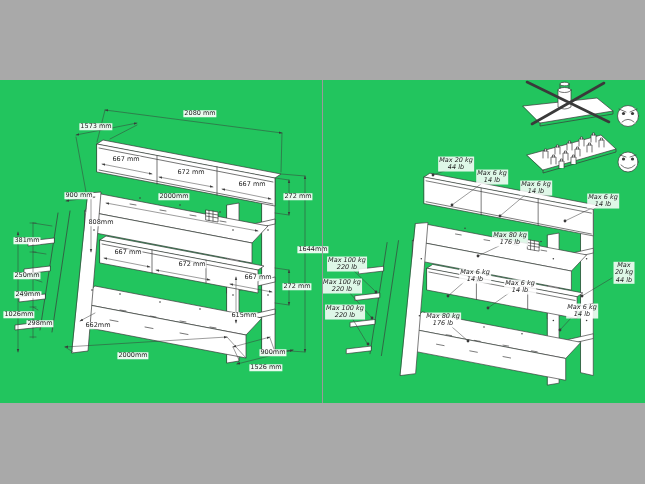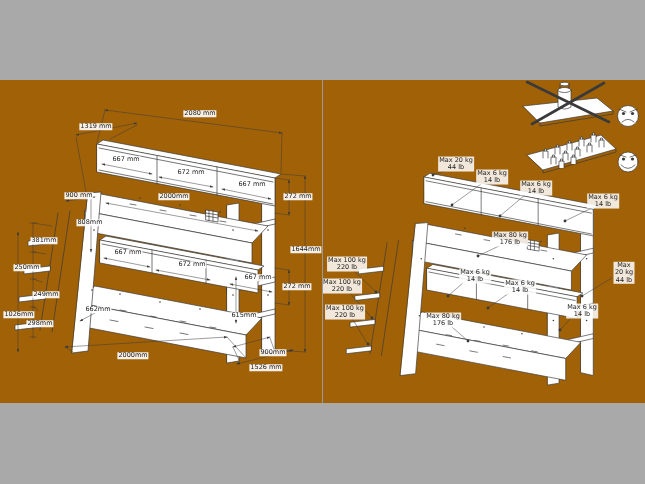--- a/index.html
+++ b/index.html
@@ -3,34 +3,34 @@
 <meta charset="utf-8">
 <style>
   html,body{margin:0;padding:0;}
   body{
     width:645px;height:484px;position:relative;overflow:hidden;
     background:#a9a9a9;
     font-family:"DejaVu Sans","Liberation Sans",sans-serif;
   }
   .sheet{
     position:absolute;left:0;top:80px;width:645px;height:323px;
-    background:#a16207;
+    background:#22c55e;
   }
   .divider{
     position:absolute;left:322px;top:0;width:1px;height:323px;
     background:#9a9a9a;
   }
   svg.drawing{position:absolute;left:0;top:0;}
   .labels{position:absolute;left:0;top:0;width:645px;height:323px;pointer-events:none;}
   .lbl{
     position:absolute;transform:translate(-50%,-50%);
     font-size:6.5px;line-height:1.15;color:#1c1c1c;
     background:rgba(255,255,255,0.9);padding:0 1px;white-space:pre-line;text-align:center;
   }
-  .lbl.w{background:rgba(255,255,255,0.85);}
+  .lbl.w{background:rgba(255,255,255,0.85);font-style:italic;}
 </style>
 </head>
 <body>
 
 <div class="sheet">
 
   <svg class="drawing" width="645" height="323" viewBox="0 0 645 323" stroke="#3a3a3a" fill="none" stroke-width="0.7" stroke-linejoin="round" stroke-linecap="round">
     <defs>
       <marker id="arr" viewBox="0 0 10 10" refX="9" refY="5" markerWidth="7" markerHeight="7" orient="auto-start-reverse">
         <path d="M0,1.5 L10,5 L0,8.5 Z" fill="#3a3a3a" stroke="none"></path>
@@ -223,38 +223,38 @@
       <circle cx="623.5" cy="79" r="1.6" fill="#3a3a3a" stroke="none"></circle>
       <circle cx="632.5" cy="79" r="1.6" fill="#3a3a3a" stroke="none"></circle>
       <path d="M620,75 L626,77 M636,75 L630,77"></path>
       <path d="M621,85 Q628,92 635,85"></path>
     </g>
   </svg>
 
   <div class="labels">
 
     <div class="lbl" style="left:200px;top:34px">2080 mm</div>
-    <div class="lbl" style="left:96px;top:47px">1319 mm</div>
+    <div class="lbl" style="left:96px;top:47px">1573 mm</div>
     <div class="lbl" style="left:126px;top:80px">667 mm</div>
     <div class="lbl" style="left:191px;top:93px">672 mm</div>
     <div class="lbl" style="left:252px;top:105px">667 mm</div>
     <div class="lbl" style="left:79px;top:116px">900 mm</div>
     <div class="lbl" style="left:174px;top:117px">2000mm</div>
     <div class="lbl" style="left:298px;top:117px">272 mm</div>
-    <div class="lbl" style="left:90px;top:143px">808mm</div>
+    <div class="lbl" style="left:101px;top:143px">808mm</div>
     <div class="lbl" style="left:128px;top:173px">667 mm</div>
     <div class="lbl" style="left:192px;top:185px">672 mm</div>
     <div class="lbl" style="left:258px;top:198px">667 mm</div>
     <div class="lbl" style="left:297px;top:207px">272 mm</div>
-    <div class="lbl" style="left:306px;top:170px">1644mm</div>
+    <div class="lbl" style="left:313px;top:170px">1644mm</div>
     <div class="lbl" style="left:244px;top:236px">615mm</div>
-    <div class="lbl" style="left:98px;top:230px">662mm</div>
-    <div class="lbl" style="left:44px;top:161px">381mm</div>
-    <div class="lbl" style="left:27px;top:188px">250mm</div>
-    <div class="lbl" style="left:46px;top:215px">249mm</div>
+    <div class="lbl" style="left:98px;top:246px">662mm</div>
+    <div class="lbl" style="left:27px;top:161px">381mm</div>
+    <div class="lbl" style="left:27px;top:196px">250mm</div>
+    <div class="lbl" style="left:28px;top:215px">249mm</div>
     <div class="lbl" style="left:19px;top:235px">1026mm</div>
     <div class="lbl" style="left:40px;top:244px">298mm</div>
     <div class="lbl" style="left:133px;top:276px">2000mm</div>
     <div class="lbl" style="left:273px;top:273px">900mm</div>
     <div class="lbl" style="left:266px;top:288px">1526 mm</div>
 
     <div class="lbl w" style="left:456px;top:84px">Max 20 kg
 44 lb</div>
     <div class="lbl w" style="left:492px;top:97px">Max 6 kg
 14 lb</div>

